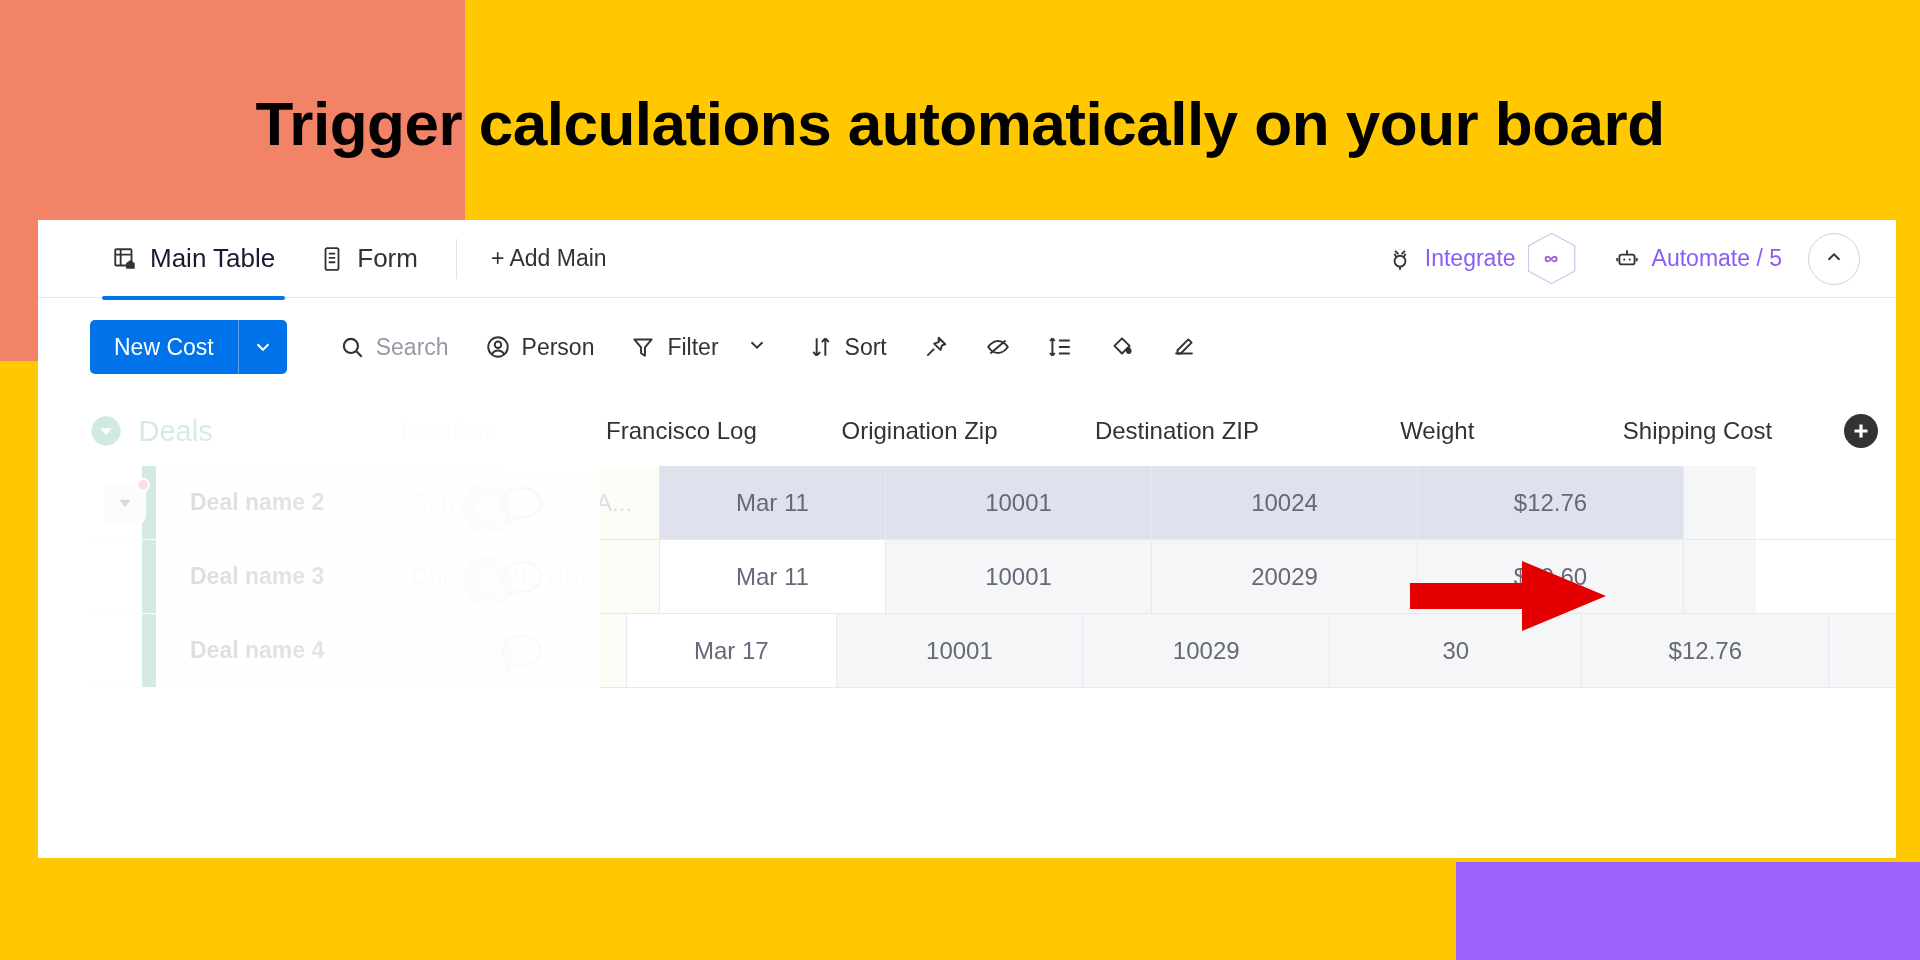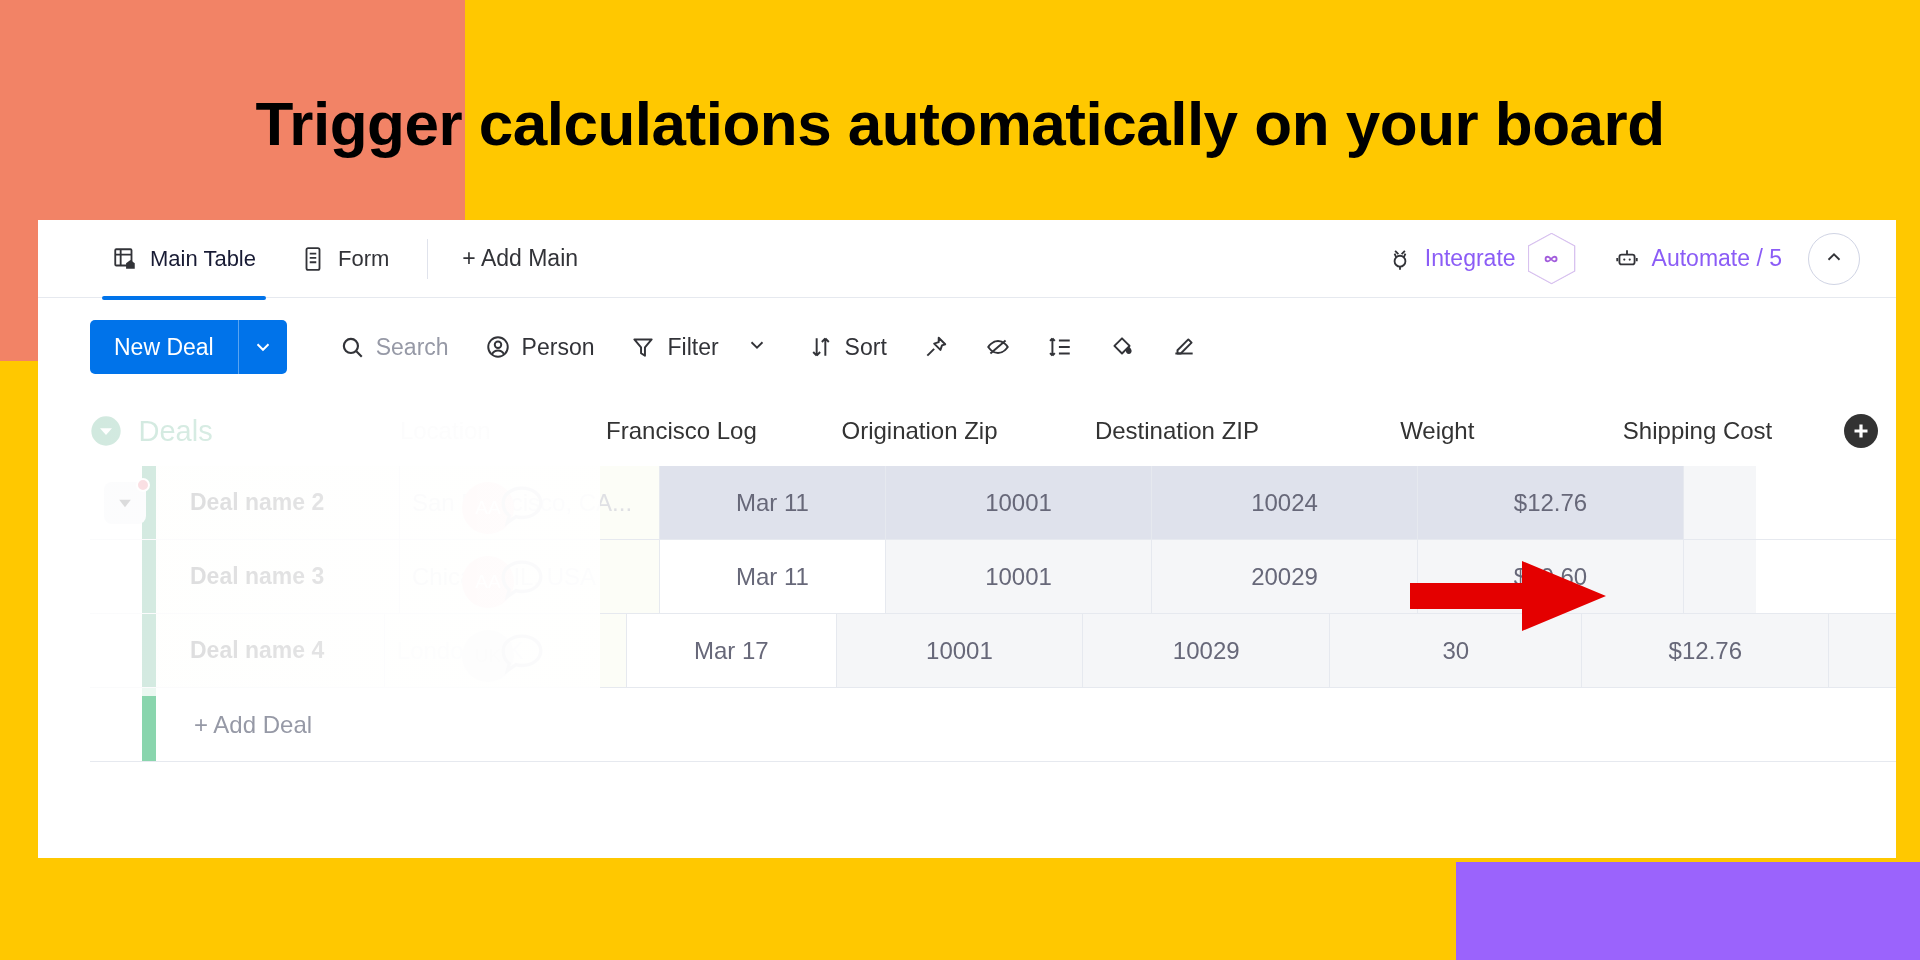--- a/index.html
+++ b/index.html
@@ -39,21 +39,21 @@
   
   #views-bar {
     position:relative; height:78px;
     border-bottom:1px solid #e6e9ef;
     display:flex; align-items:center;
     padding:0 36px 0 52px;
   }
   .view-tab {
     display:flex; align-items:center; gap:12px;
     height:80px; padding:0 22px;
-    font-size:22px; color:#323338;
+    font-size:26px; color:#323338;
     position:relative; cursor:pointer;
   }
   .view-tab.active { color:#181b34; }
   .view-tab.active::after{
     content:""; position:absolute; left:12px; right:12px; bottom:-1px;
     height:4px; background:#0073ea; border-radius:2px;
   }
   .tab-ico { width:26px; height:26px; display:block; }
   .vdivider { width:1px; height:40px; background:#e0e3ec; margin:0 16px; }
   .add-view {
@@ -293,21 +293,21 @@
             <path d="M6 15l6-6 6 6"></path>
           </svg>
         </span>
       </div>
     </div>
   </div>
 
   <div id="toolbar">
 
     <div id="new-deal">
-      <span id="new-deal-label">New Deal</span>
+      <span id="new-deal-label">New Cost</span>
       <span id="new-deal-split"></span>
       <span id="new-deal-caret">
         <svg viewBox="0 0 24 24" width="22" height="22" fill="none" stroke="#fff" stroke-width="2.2">
           <path d="M6 9l6 6 6-6"></path>
         </svg>
       </span>
     </div>
 
     <div class="tool muted">
       <span class="tool-ico">
@@ -459,24 +459,20 @@
       <div class="cell name" style="width:244px">Deal name 4</div>
       <div class="cell" style="width:260px;background:#fcfdf7;color:#eceef1;justify-content:flex-start;padding-left:12px">London, UK</div>
       <div class="cell" style="width:226px">Mar 17</div>
       <div class="cell shaded-lt" style="width:266px">10001</div>
       <div class="cell shaded-lt" style="width:266px">10029</div>
       <div class="cell shaded-lt" style="width:272px">30</div>
       <div class="cell shaded-lt" style="width:266px">$12.76</div>
       <div class="cell shaded-lt" style="width:72px;border-right:none"></div>
     </div>
 
-    <div class="row add" style="border-bottom:1px solid #e6e9ef">
-      <div class="stripe" style="margin-left:52px"></div>
-      <div class="addrow-label" style="flex:1">+ Add Deal</div>
-    </div>
 
     <div id="fade-panel"></div>
 
     <div class="ghost" style="left:424px;top:86px">
       <div class="avatar-ghost" style="background:#fbdddd">AA</div>
     </div>
     <div class="ghost" style="left:424px;top:160px">
       <div class="avatar-ghost" style="background:#fbdddd">AA</div>
     </div>
     <div class="ghost" style="left:424px;top:234px">

